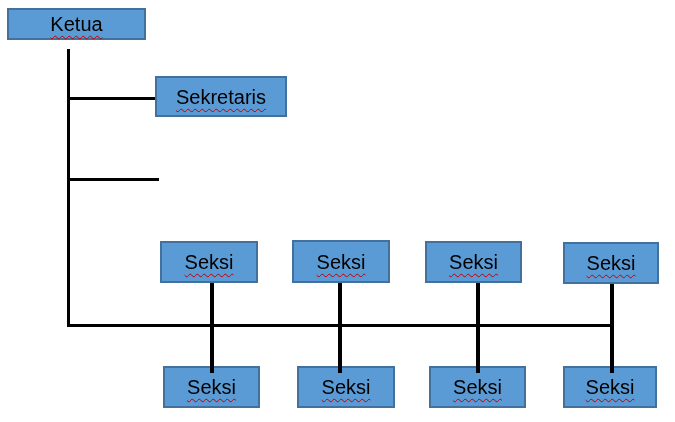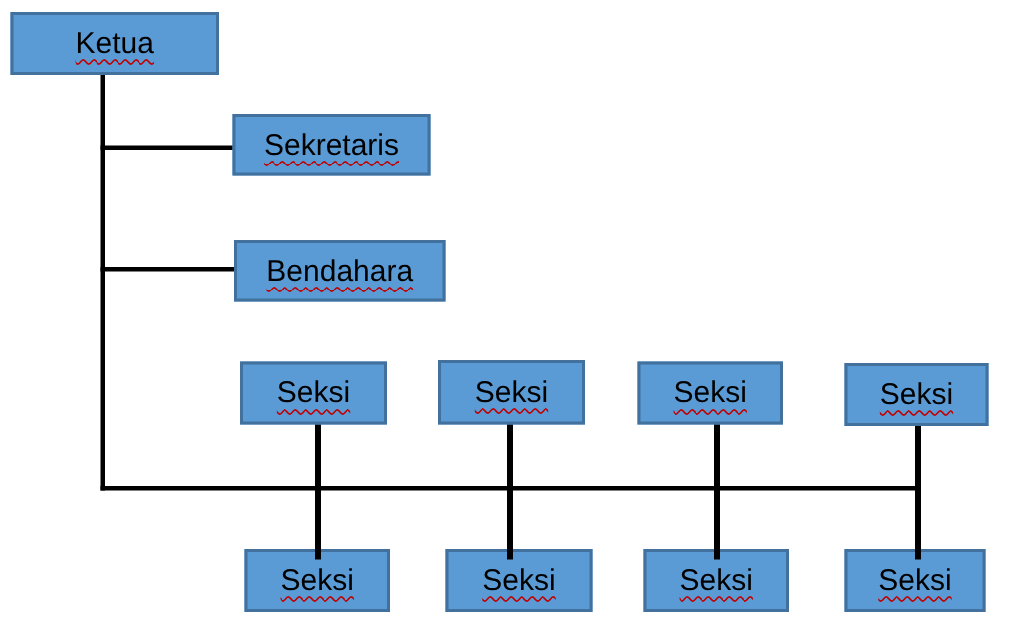--- a/index.html
+++ b/index.html
@@ -39,21 +39,21 @@
   .line{position:absolute;background:var(--line);}
   
   .l-ketua-stem{left:67px;top:49px;width:3px;height:278px;}
   .l-branch-sek{left:67px;top:97px;width:92px;height:3px;}
   .l-branch-ben{left:67px;top:178px;width:92px;height:3px;}
   .l-main-bus{left:67px;top:324px;width:547px;height:3px;}
   .l-up{width:4px;top:281px;height:46px;z-index:0;}
   .l-dn{width:4px;top:324px;height:49px;z-index:2;}
   .l-c1{left:210px;} .l-c2{left:338px;} .l-c3{left:476px;} .l-c4{left:610px;}
   
-  .n-ketua{left:7px;top:8px;width:139px;height:42px;}
+  .n-ketua{left:7px;top:8px;width:139px;height:32px;}
   .n-sekretaris{left:155px;top:76px;width:132px;height:41px;}
   .n-bendahara{left:156px;top:160px;width:141px;height:41px;}
   .n-st1{left:160px;top:241px;width:98px;height:42px;}
   .n-st2{left:292px;top:240px;width:98px;height:43px;}
   .n-st3{left:425px;top:241px;width:97px;height:42px;}
   .n-st4{left:563px;top:242px;width:96px;height:42px;}
   .n-sb1{left:163px;top:366px;width:97px;height:42px;}
   .n-sb2{left:297px;top:366px;width:98px;height:42px;}
   .n-sb3{left:429px;top:366px;width:97px;height:42px;}
   .n-sb4{left:563px;top:366px;width:94px;height:42px;}
@@ -77,23 +77,20 @@
   <div class="line l-dn l-c4"></div>
 
   <div class="node n-ketua">
     <span class="label">Ketua</span>
   </div>
 
   <div class="node n-sekretaris">
     <span class="label">Sekretaris</span>
   </div>
 
-  <div class="node n-bendahara">
-    <span class="label">Bendahara</span>
-  </div>
 
   <div class="node n-st1">
     <span class="label">Seksi</span>
   </div>
   <div class="node n-st2">
     <span class="label">Seksi</span>
   </div>
   <div class="node n-st3">
     <span class="label">Seksi</span>
   </div>

